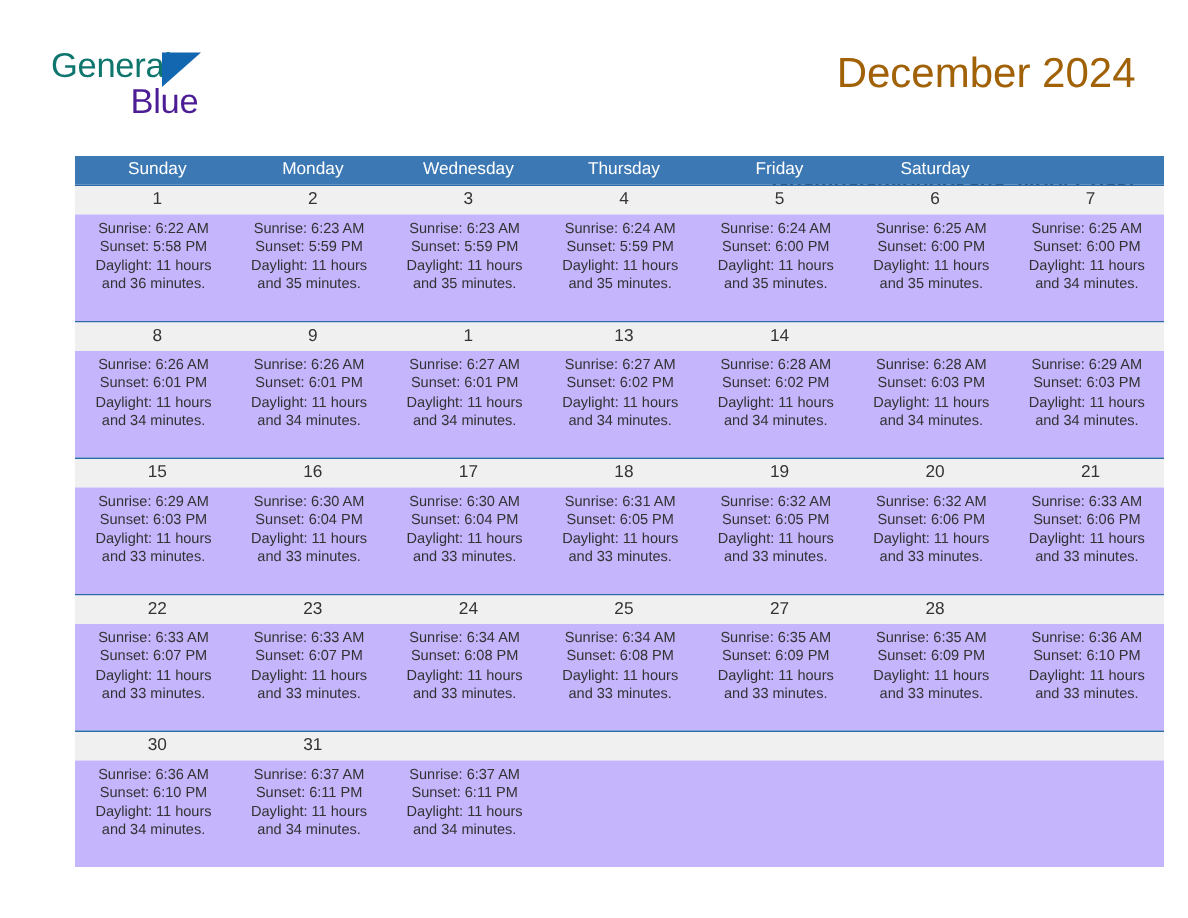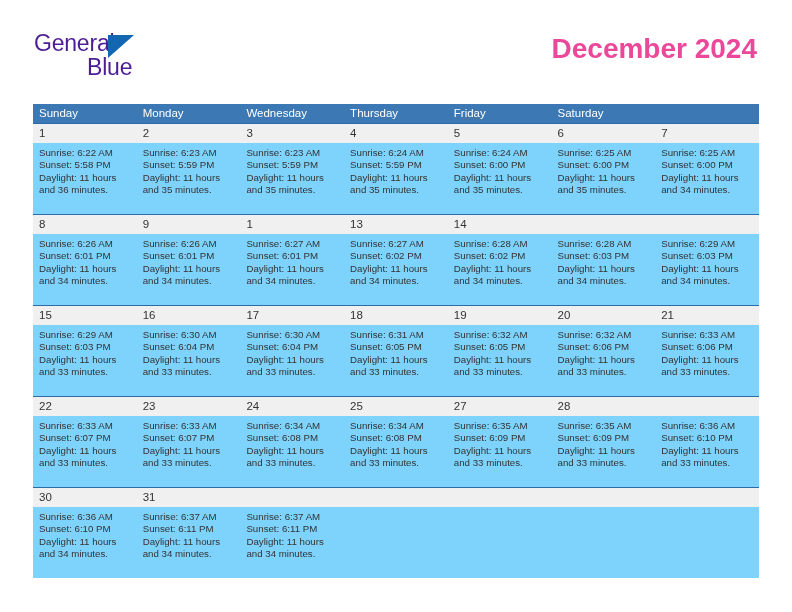--- a/index.html
+++ b/index.html
@@ -32,21 +32,21 @@
     position: absolute;
     left: 34px;
     top: 32px;
     width: 200px;
     height: 52px;
   }
   .logo-general {
     position: absolute;
     left: 0; top: 0;
     font-size: 23px;
-    color: #4c1d95;
+    color: #0f766e;
     letter-spacing: -0.2px;
     line-height: 1;
     font-weight: 400;
   }
   .logo-blue {
     position: absolute;
     left: 53px;
     top: 24px;
     font-size: 23px;
     color: #4c1d95;
@@ -62,45 +62,46 @@
     height: 0;
     border-left: 26px solid #1267b0;
     border-bottom: 23px solid transparent;
   }
 
   .title {
     position: absolute;
     right: 35px;
     top: 34px;
     font-size: 28px;
-    color: #ec4899;
-    font-weight: 700;
+    color: #a16207;
+    font-weight: 400;
     line-height: 1.1;
     text-align: left;
     white-space: nowrap;
   }
   .subtitle {
     position: absolute;
     right: 35px;
     top: 72px;
     font-size: 14.5px;
     color: #1c1c1c;
     font-weight: 700;
     line-height: 1.1;
     text-align: right;
     white-space: nowrap;
     margin-top: 44px;
   }
 
   
   .calendar {
     position: absolute;
-    left: 33px;
+    left: 50px;
     top: 104px;
     width: 726px;
+    text-align: center;
   }
 
   .dow-row {
     display: flex;
     width: 726px;
     height: 19px;
     background: #3c78b4;
   }
   .dow-cell {
     width: 103.71px;
@@ -130,21 +131,21 @@
     color: #333333;
     line-height: 19px;
     padding-left: 6px;
     white-space: nowrap;
     overflow: hidden;
   }
   .week-body {
     display: flex;
     width: 726px;
     height: 71px;
-    background: #7dd3fc;
+    background: #c4b5fd;
   }
   .info-cell {
     width: 103.71px;
     height: 71px;
     padding: 4px 5px 0 6px;
     overflow: hidden;
   }
   .info-line {
     font-size: 9.7px;
     color: #333333;

